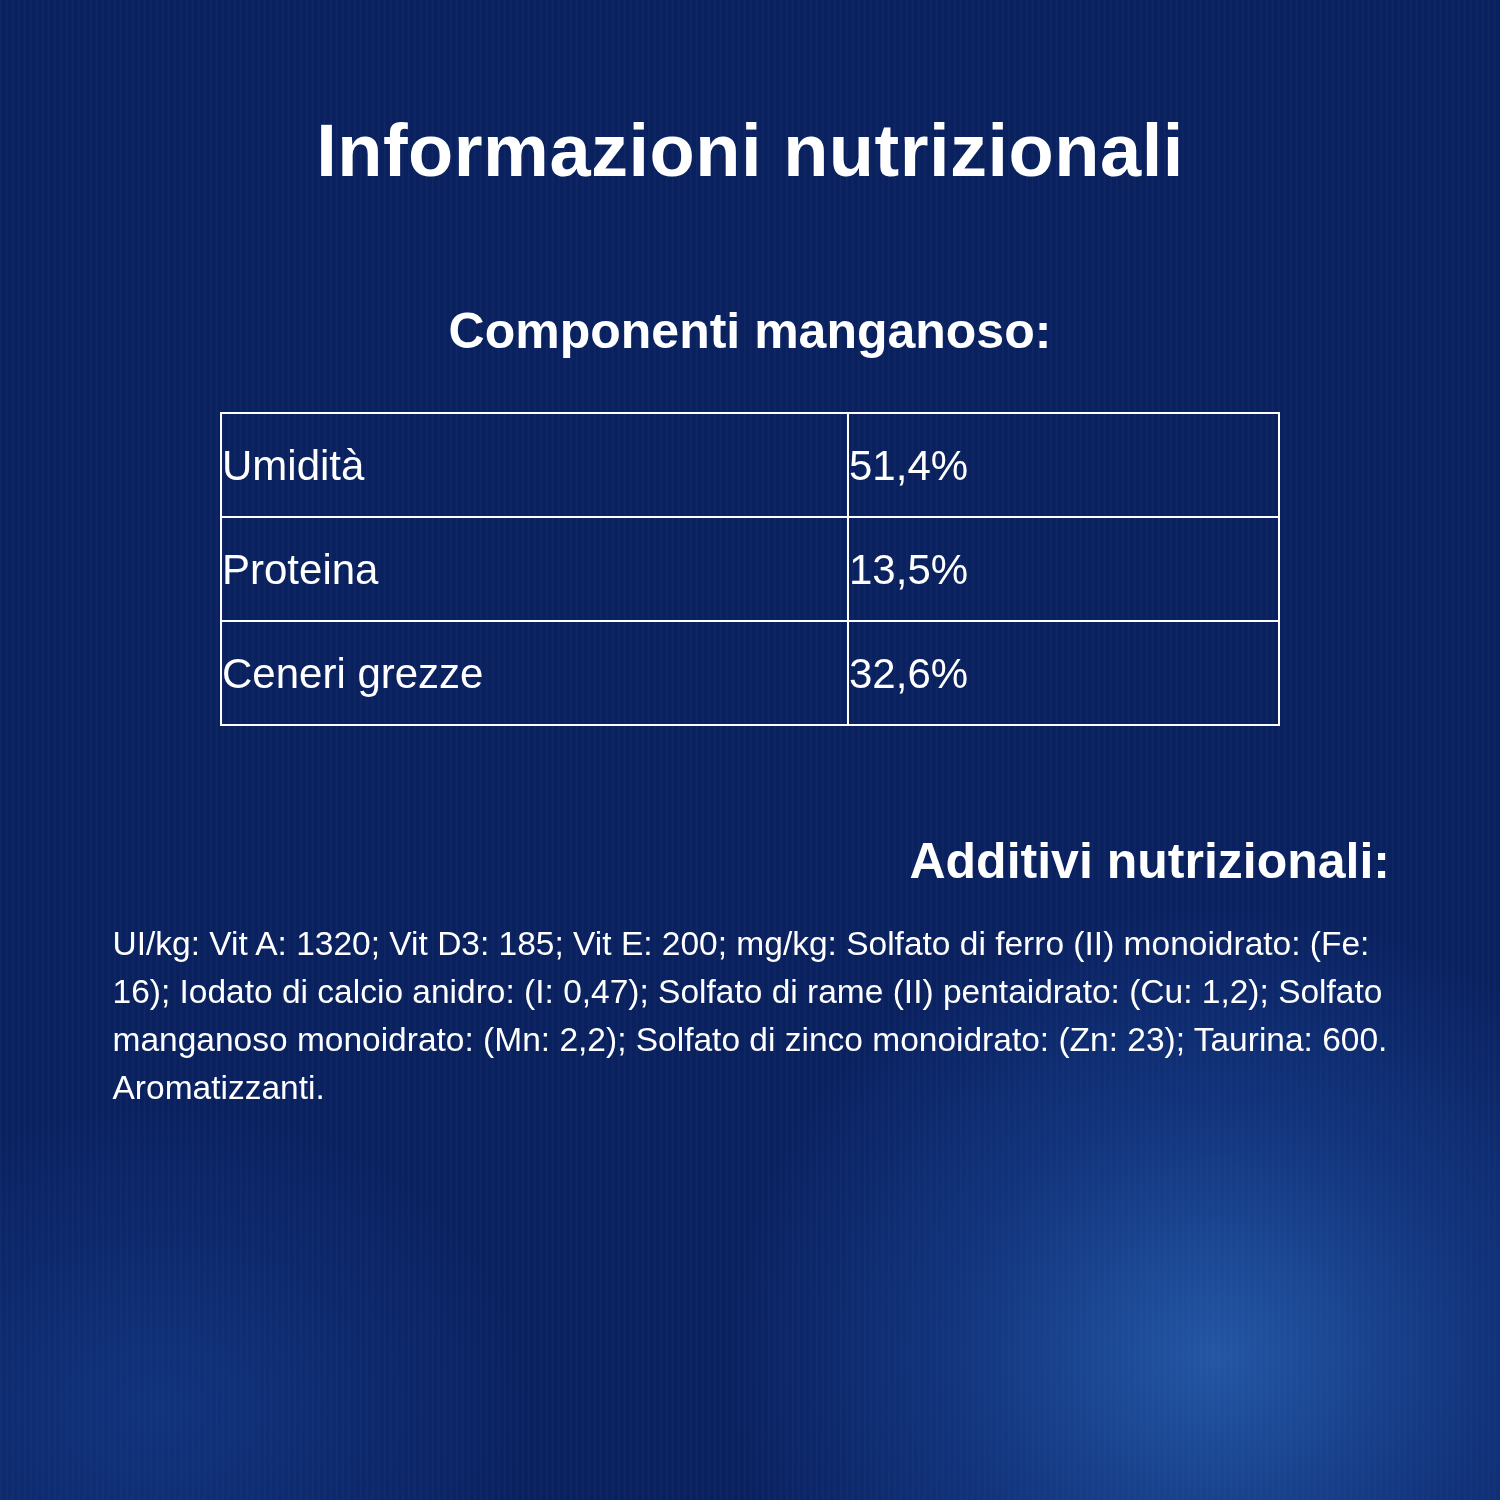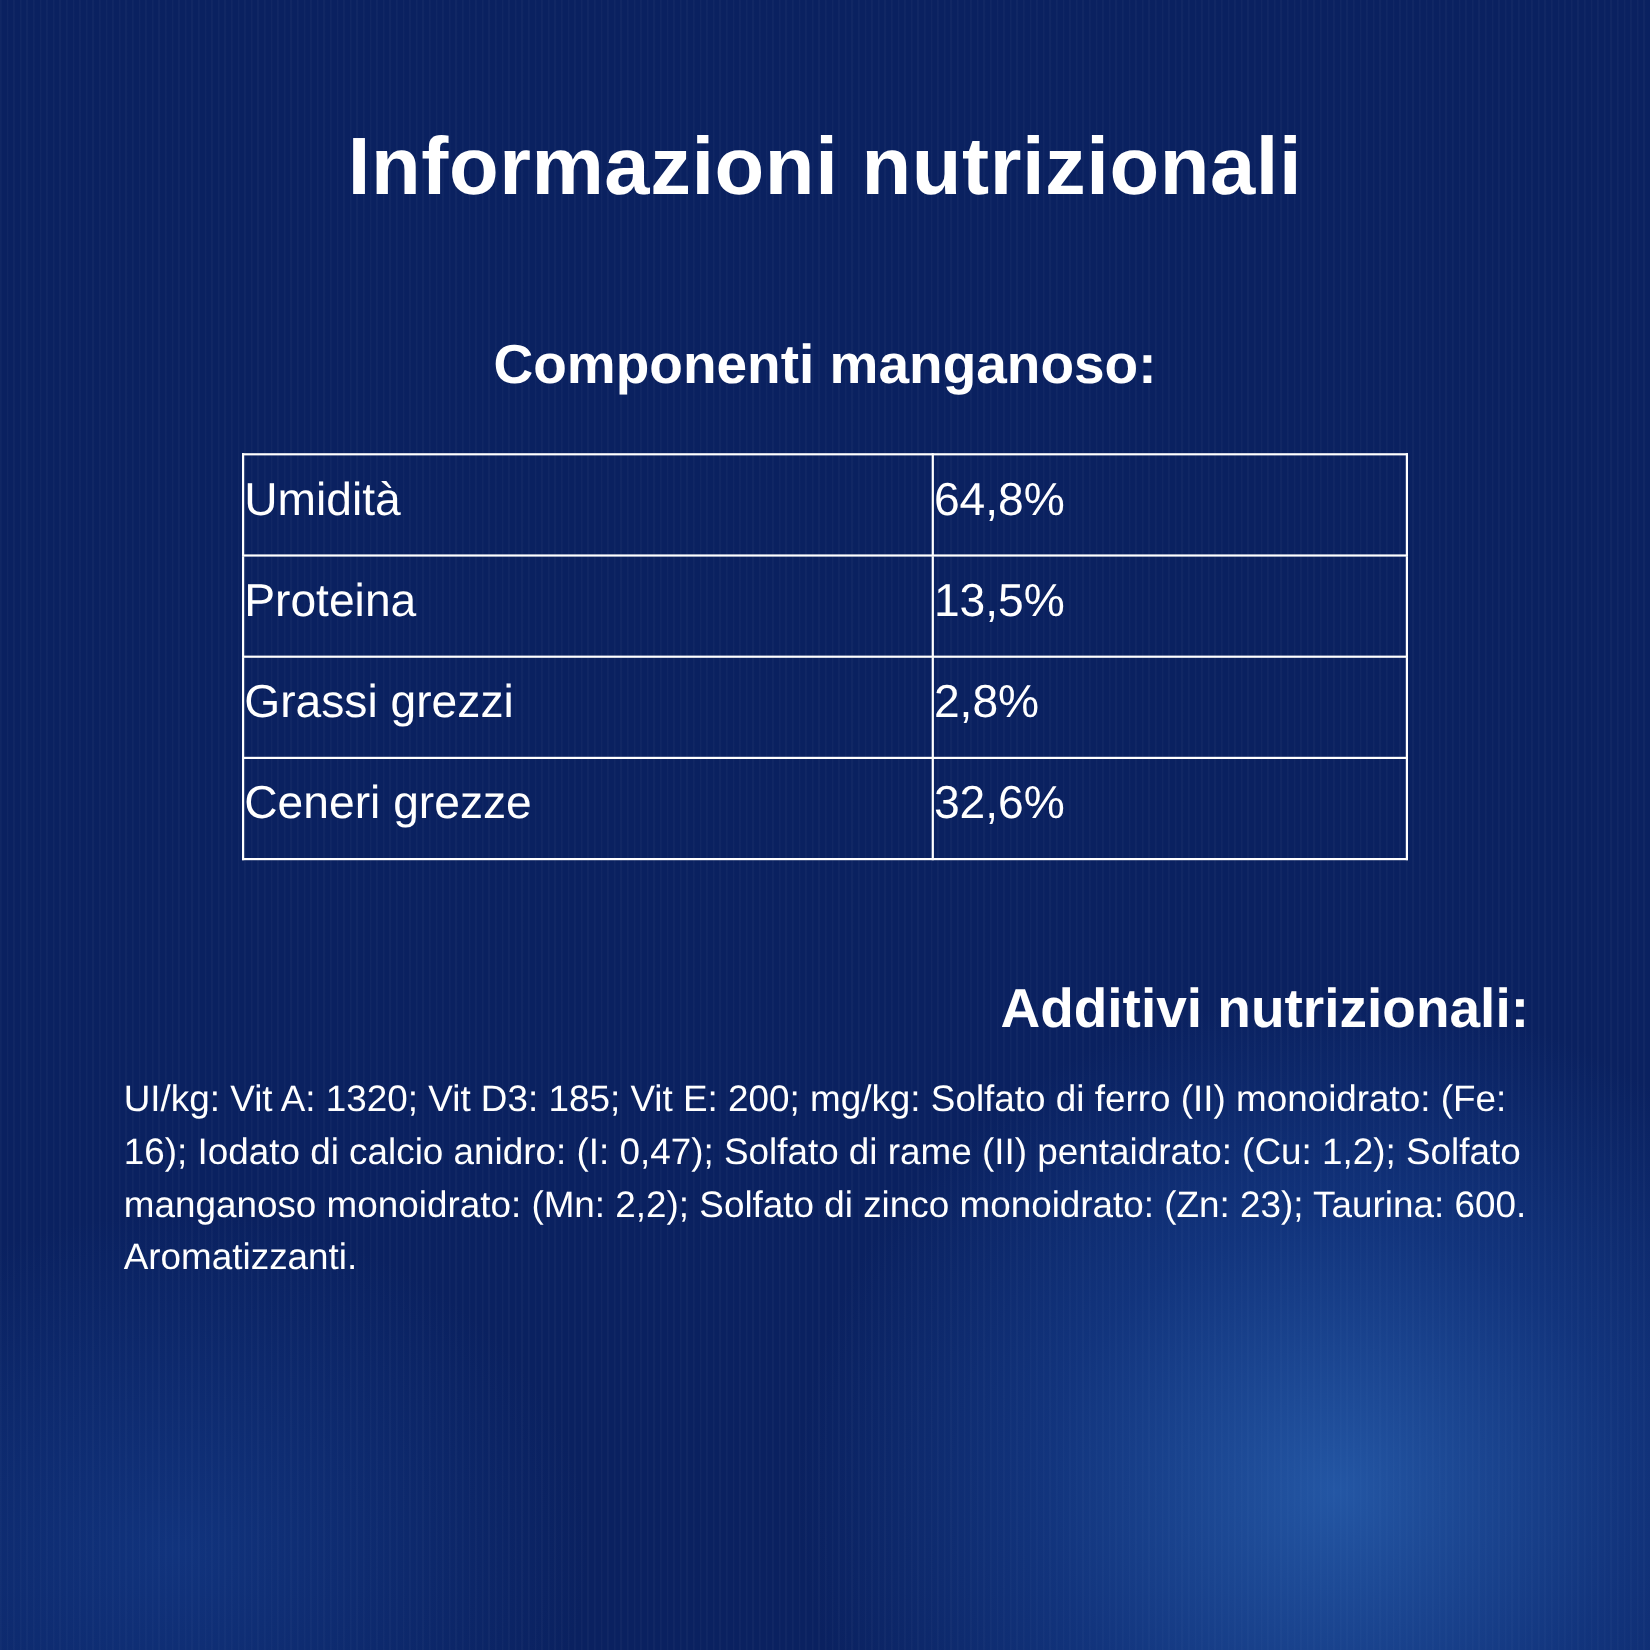--- a/index.html
+++ b/index.html
@@ -93,21 +93,21 @@
     width: 1060px;
     border-collapse: collapse;
     border: 2px solid #ffffff;
     table-layout: fixed;
   }
   table.nutrition td {
     border: 2px solid #ffffff;
     font-size: 42px;
     font-weight: 400;
     color: #ffffff;
-    padding: 11px 0 21px 0;
+    padding: 23px 0 21px 0;
     line-height: 1.1;
     height: 58px;
   }
   td.label-cell {
     width: 625px;
     padding-left: 78px;
   }
   td.value-cell {
     padding-left: 42px;
   }
@@ -138,29 +138,25 @@
   <div class="content">
 
     <div class="title">Informazioni nutrizionali</div>
 
     <div class="section-heading heading-analytical">Componenti manganoso:</div>
 
     <table class="nutrition">
       <tbody>
         <tr>
           <td class="label-cell">Umidità</td>
-          <td class="value-cell">64,8%</td>
+          <td class="value-cell">51,4%</td>
         </tr>
         <tr>
           <td class="label-cell">Proteina</td>
           <td class="value-cell">13,5%</td>
-        </tr>
-        <tr>
-          <td class="label-cell">Grassi grezzi</td>
-          <td class="value-cell">2,8%</td>
         </tr>
         <tr>
           <td class="label-cell">Ceneri grezze</td>
           <td class="value-cell">32,6%</td>
         </tr>
       </tbody>
     </table>
 
     <div class="section-heading heading-additives">Additivi nutrizionali:</div>
 

